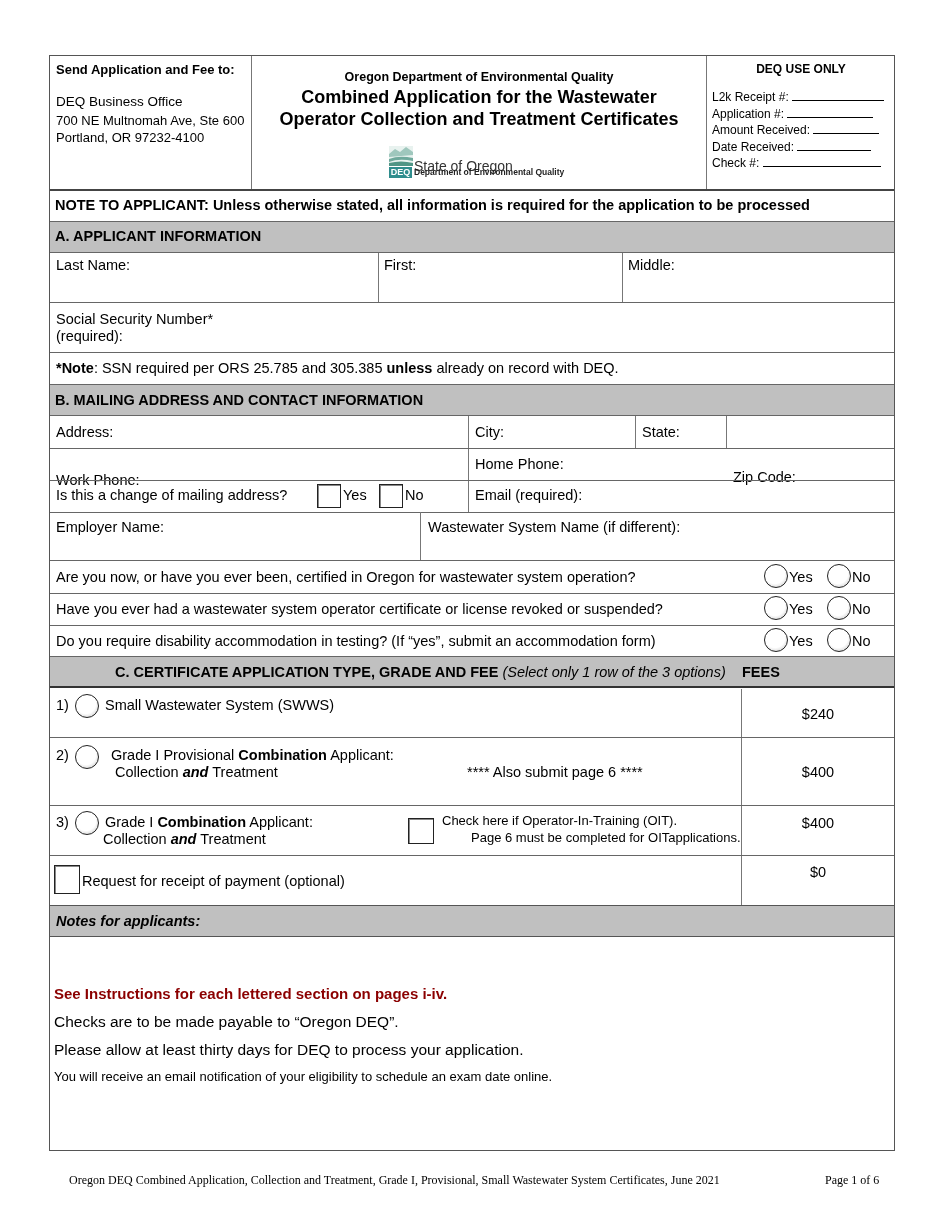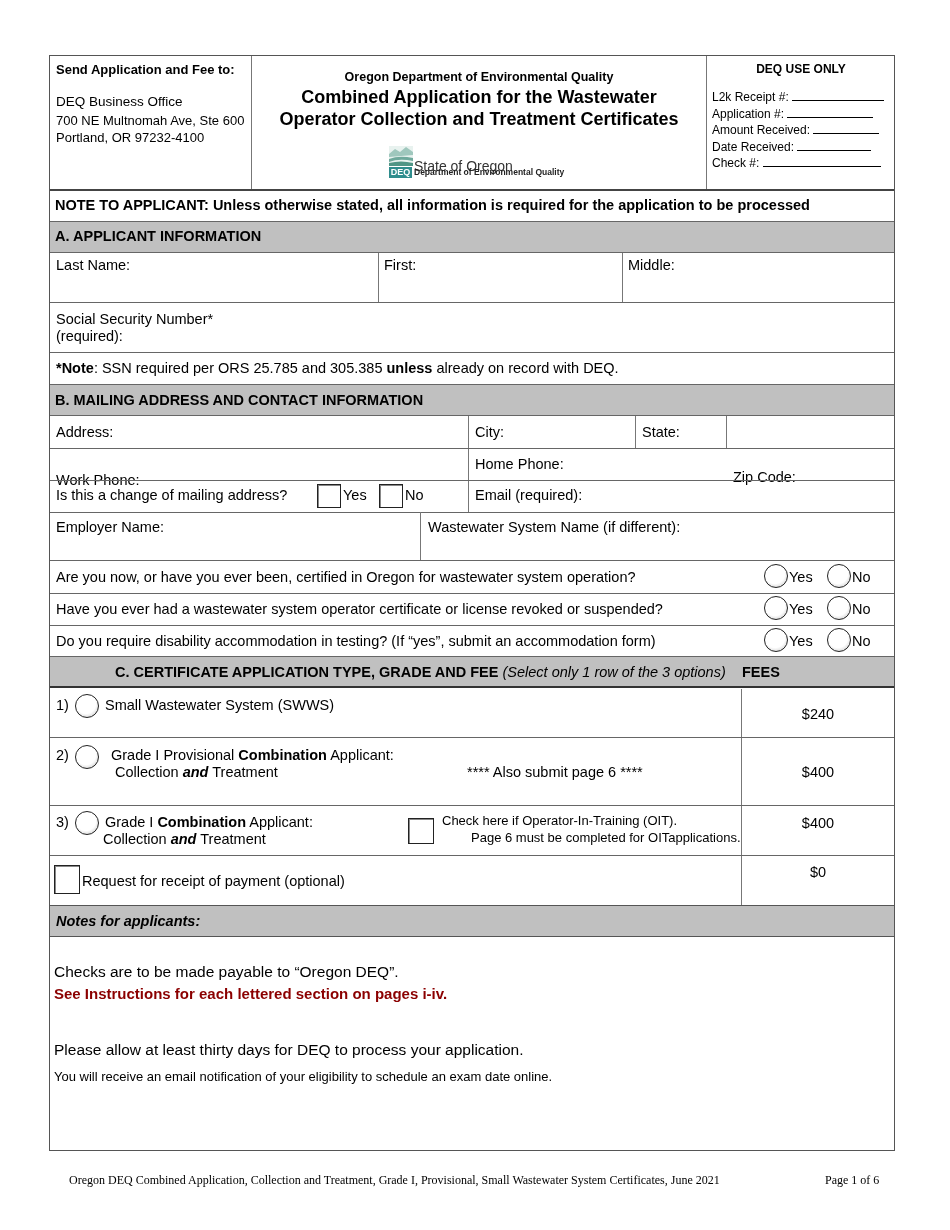--- a/index.html
+++ b/index.html
@@ -178,18 +178,18 @@
 <div class="hline" style="left:50px; width:844px; top:855px;"></div>
 
 <div class="check" style="left:54px; top:865px; width:26px; height:29px;"></div>
 <div class="abs t14" style="left:82px; top:873px;">Request for receipt of payment (optional)</div>
 <div class="abs t14" style="left:742px; width:152px; top:864px; text-align:center;">$0</div>
 
 <div class="band" style="top:905px; height:32px; border-top:1px solid #555; border-bottom:1px solid #555;"></div>
 <div class="abs b i t14" style="left:56px; top:913px;">Notes for applicants:</div>
 
 <div class="abs b red" style="left:54px; top:985px; font-size:15px;">See Instructions for each lettered section on pages i-iv.</div>
-<div class="abs" style="left:54px; top:963px; font-size:15.5px;">Checks are to be made payable to “Oregon DEQ”.</div>
+<div class="abs" style="left:54px; top:1013px; font-size:15.5px;">Checks are to be made payable to “Oregon DEQ”.</div>
 <div class="abs" style="left:54px; top:1041px; font-size:15.5px;">Please allow at least thirty days for DEQ to process your application.</div>
 <div class="abs" style="left:54px; top:1069px; font-size:13px;">You will receive an email notification of your eligibility to schedule an exam date online.</div>
 
 <div class="abs footer" style="left:69px; top:1173px;">Oregon DEQ Combined Application, Collection and Treatment, Grade I, Provisional, Small Wastewater System Certificates, June 2021</div>
 <div class="abs footer" style="left:825px; top:1173px;">Page 1 of 6</div>
 
 </body></html>

